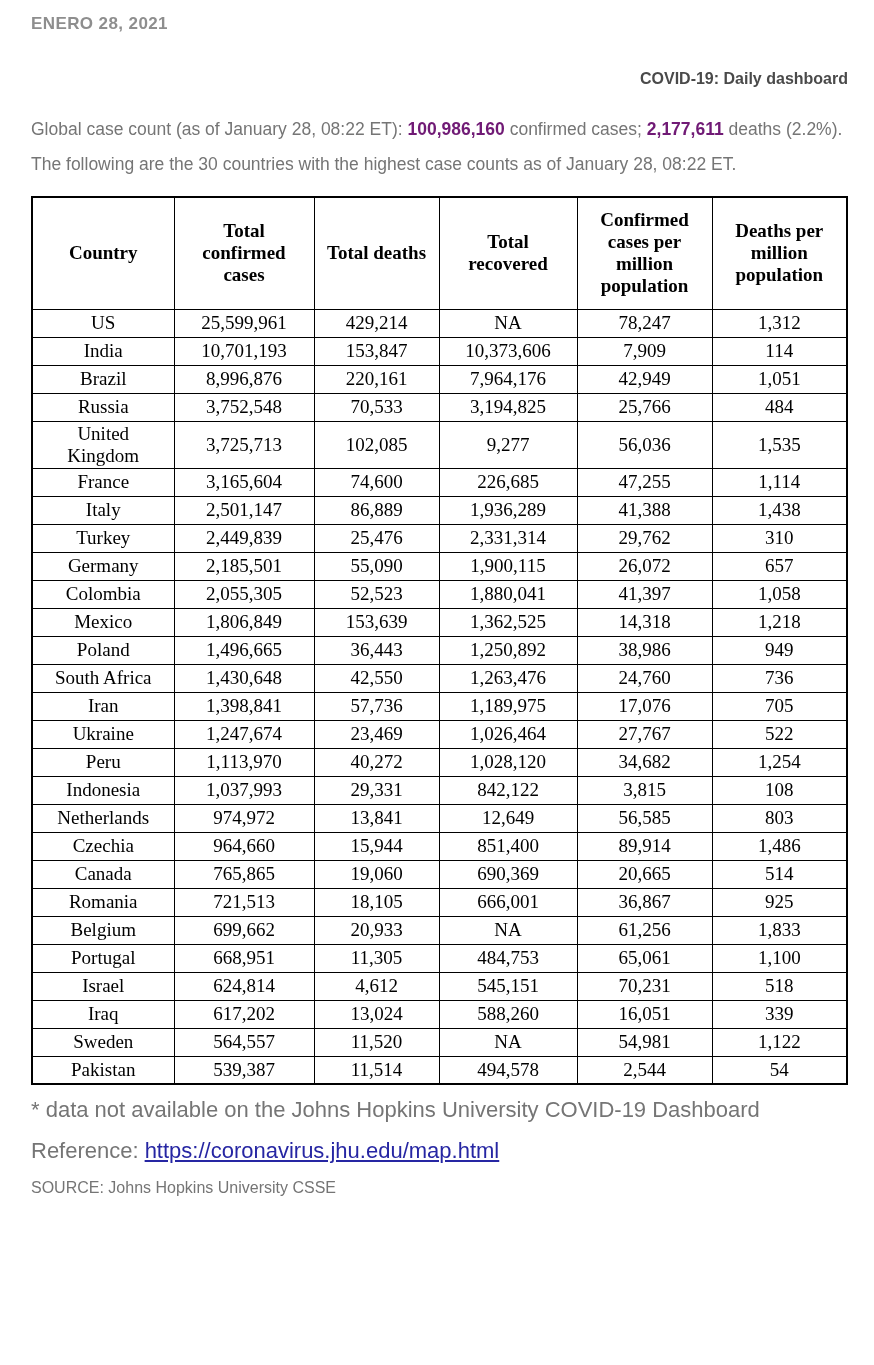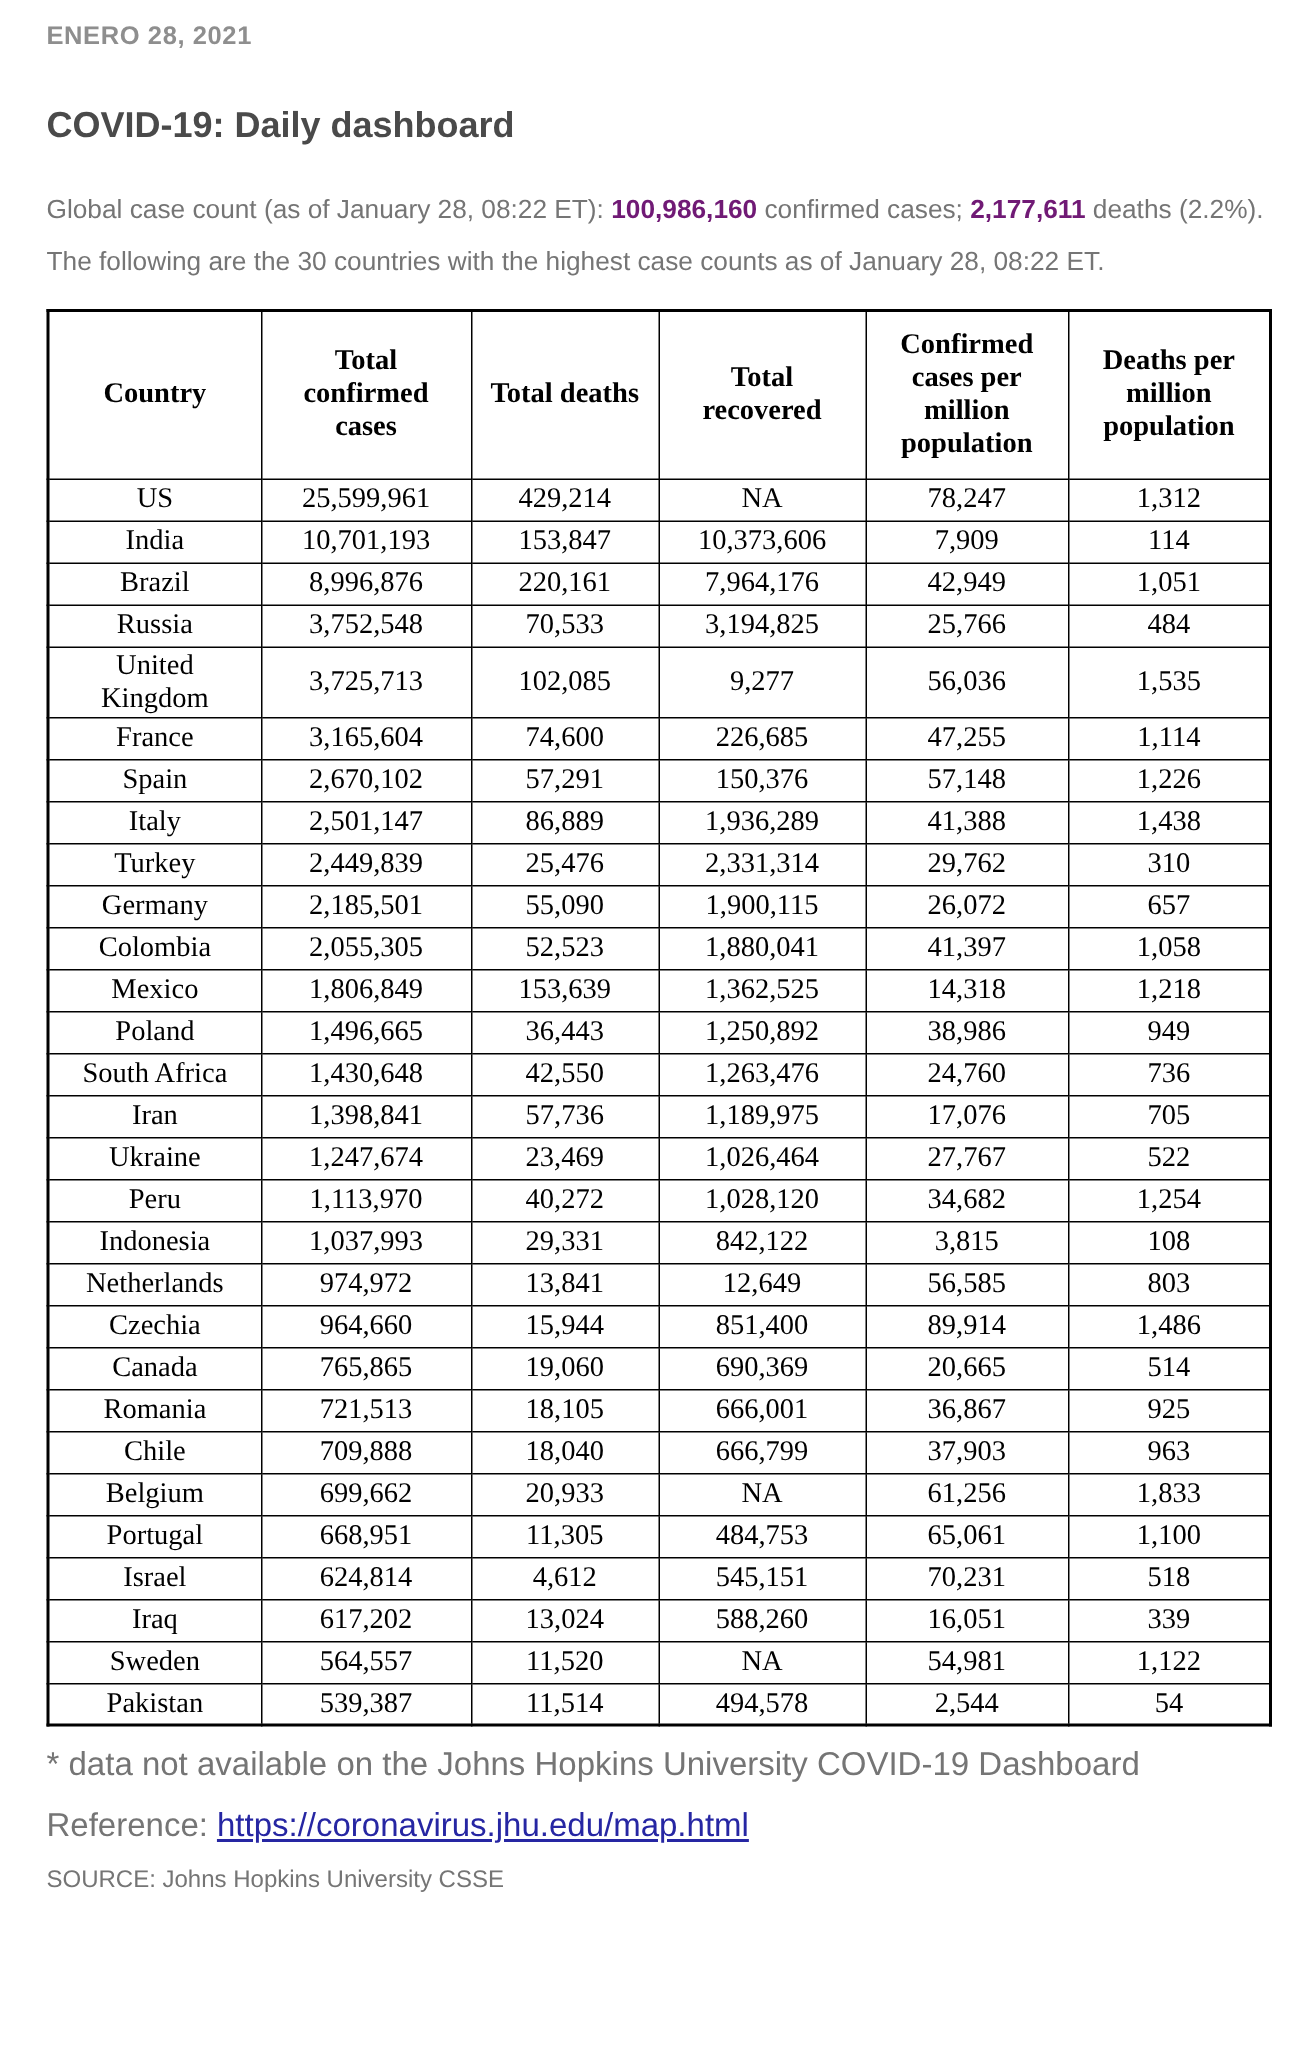--- a/index.html
+++ b/index.html
@@ -11,22 +11,23 @@
     overflow: hidden;
   }
   .page { padding: 14px 26px 0 31px; }
 
   .date-line {
     font-size: 17px; font-weight: bold;
     color: #8e8e8e; letter-spacing: 0.4px;
   }
   .page-title {
     margin-top: 36px;
-    font-size: 24px; font-weight: bold;
+    font-size: 16px; font-weight: bold;
     color: #4a4a4a;
+    text-align: right;
   }
   .intro {
     margin-top: 24px;
     font-size: 17.5px; line-height: 35px;
     color: #757575;
     max-width: 816px;
   }
   .intro strong { color: #701a75; }
 
   table.covid {
@@ -139,28 +140,20 @@
         </tr>
         <tr>
           <td>France</td>
           <td>3,165,604</td>
           <td>74,600</td>
           <td>226,685</td>
           <td>47,255</td>
           <td>1,114</td>
         </tr>
         <tr>
-          <td>Spain</td>
-          <td>2,670,102</td>
-          <td>57,291</td>
-          <td>150,376</td>
-          <td>57,148</td>
-          <td>1,226</td>
-        </tr>
-        <tr>
           <td>Italy</td>
           <td>2,501,147</td>
           <td>86,889</td>
           <td>1,936,289</td>
           <td>41,388</td>
           <td>1,438</td>
         </tr>
         <tr>
           <td>Turkey</td>
           <td>2,449,839</td>
@@ -267,28 +260,20 @@
         </tr>
         <tr>
           <td>Romania</td>
           <td>721,513</td>
           <td>18,105</td>
           <td>666,001</td>
           <td>36,867</td>
           <td>925</td>
         </tr>
         <tr>
-          <td>Chile</td>
-          <td>709,888</td>
-          <td>18,040</td>
-          <td>666,799</td>
-          <td>37,903</td>
-          <td>963</td>
-        </tr>
-        <tr>
           <td>Belgium</td>
           <td>699,662</td>
           <td>20,933</td>
           <td>NA</td>
           <td>61,256</td>
           <td>1,833</td>
         </tr>
         <tr>
           <td>Portugal</td>
           <td>668,951</td>

